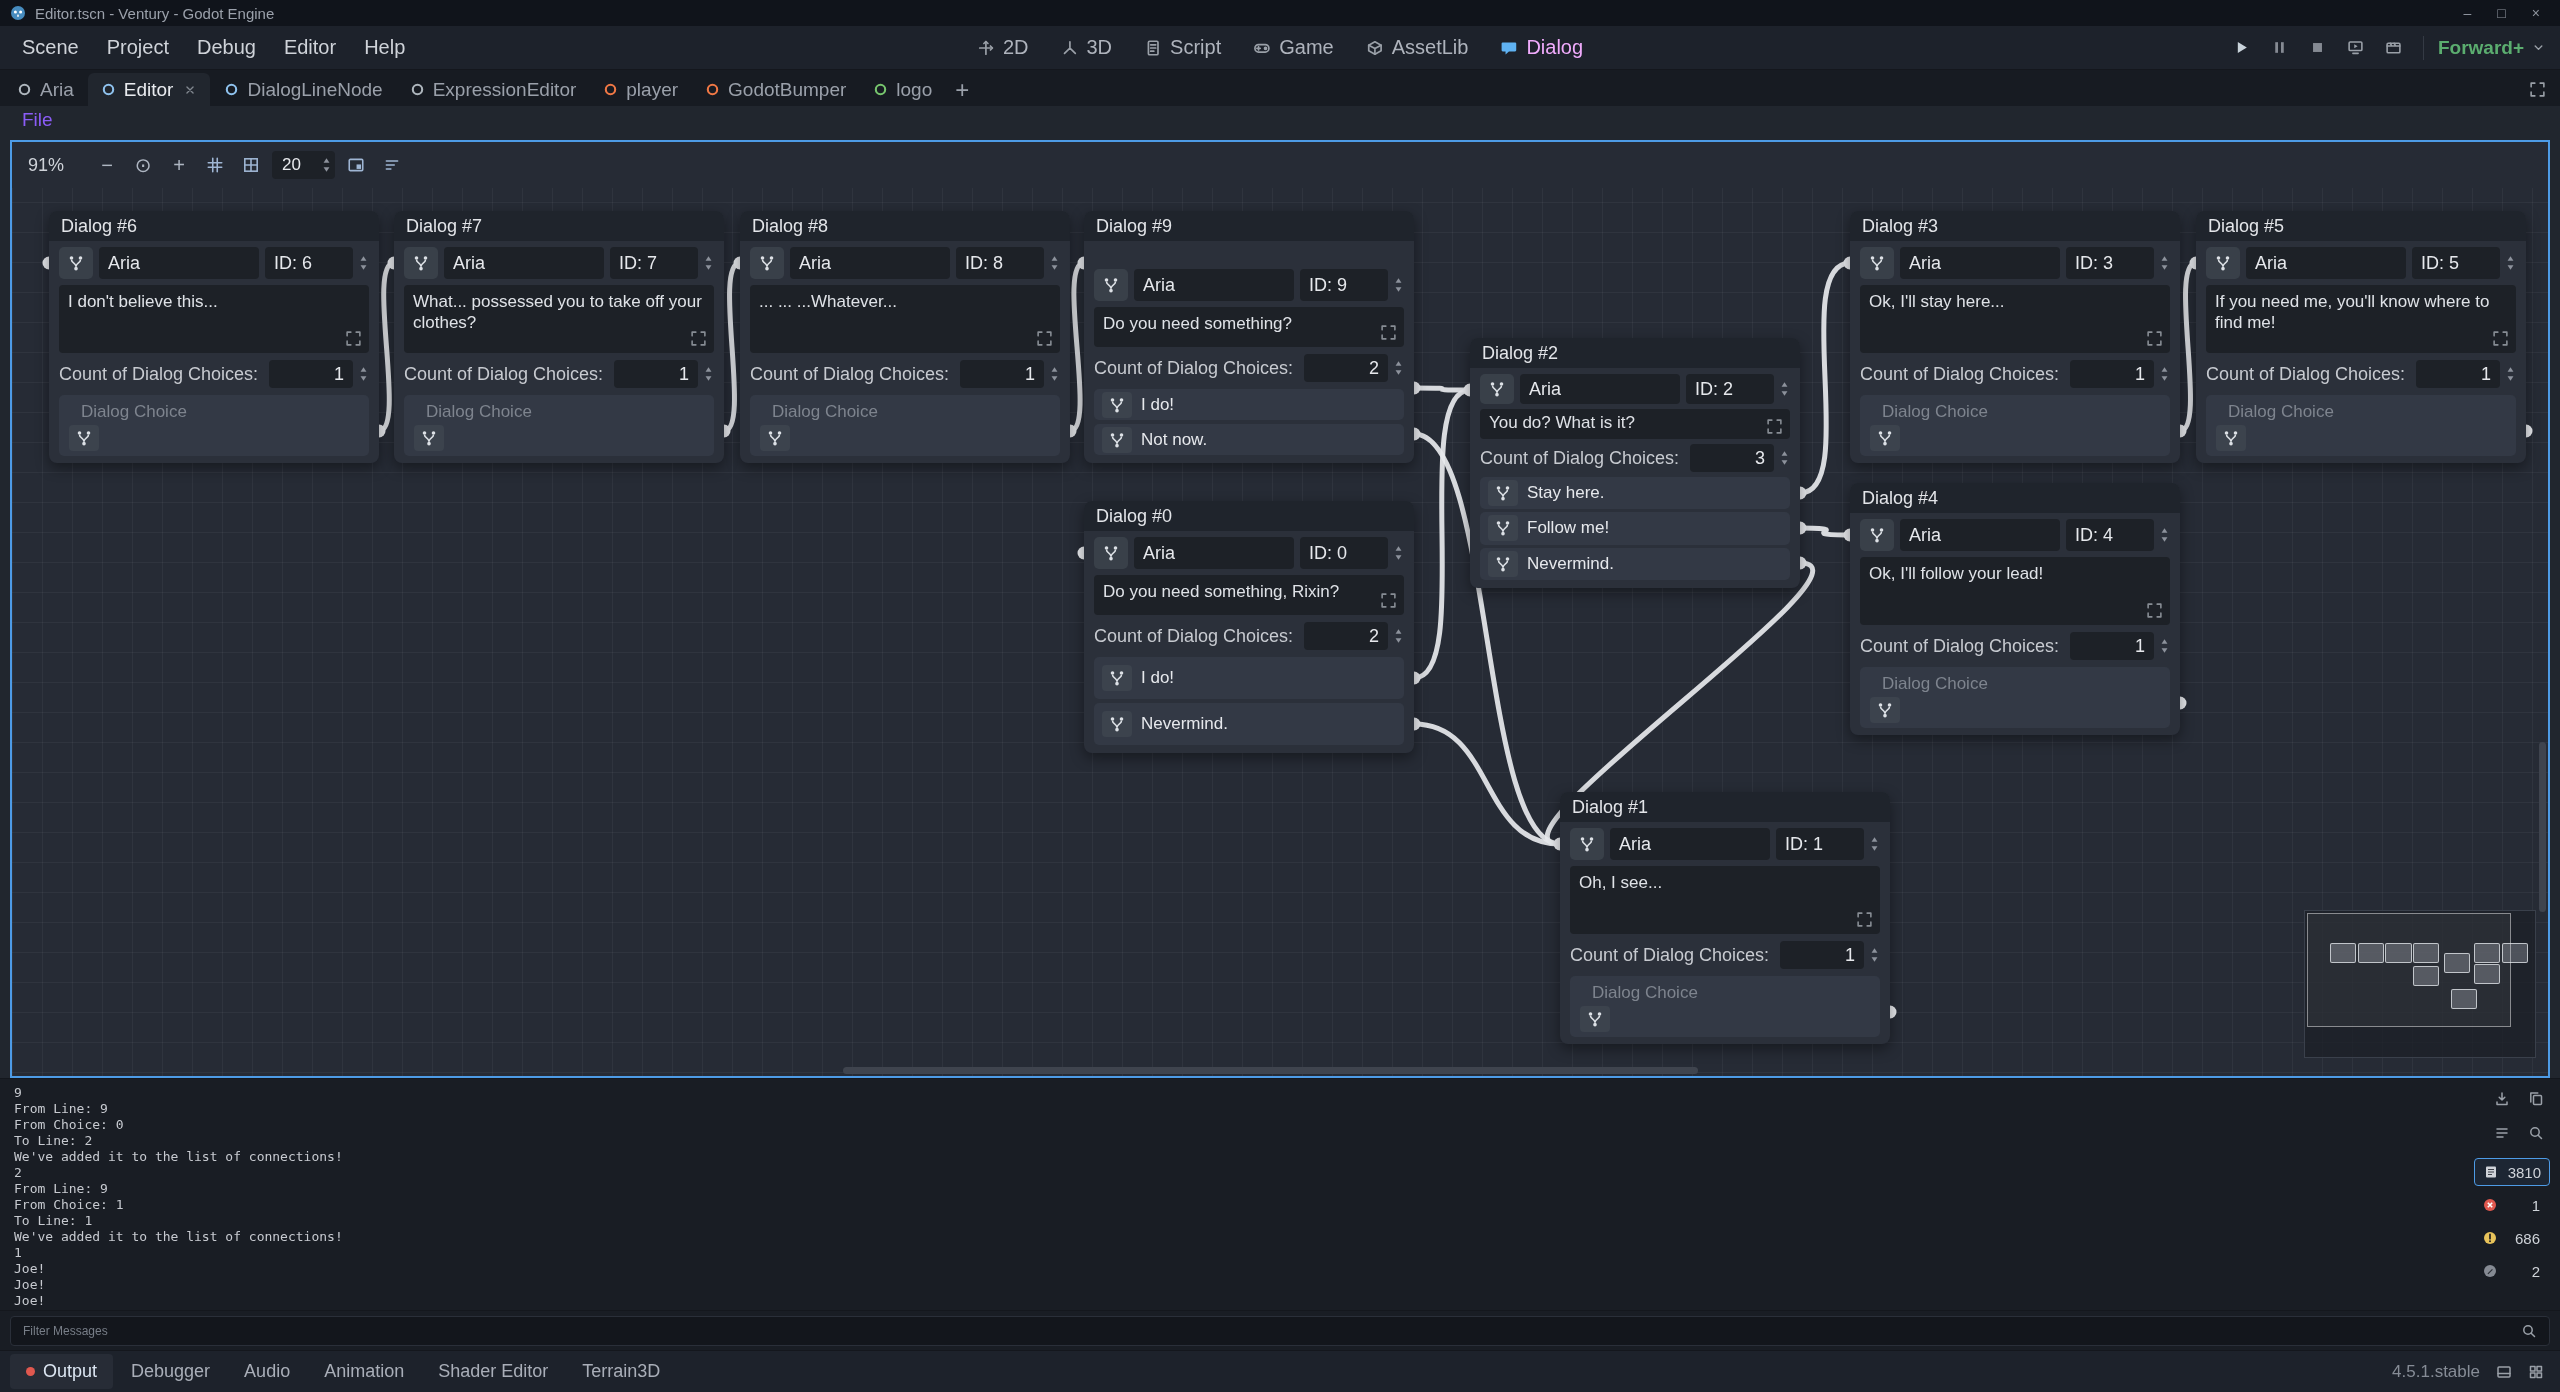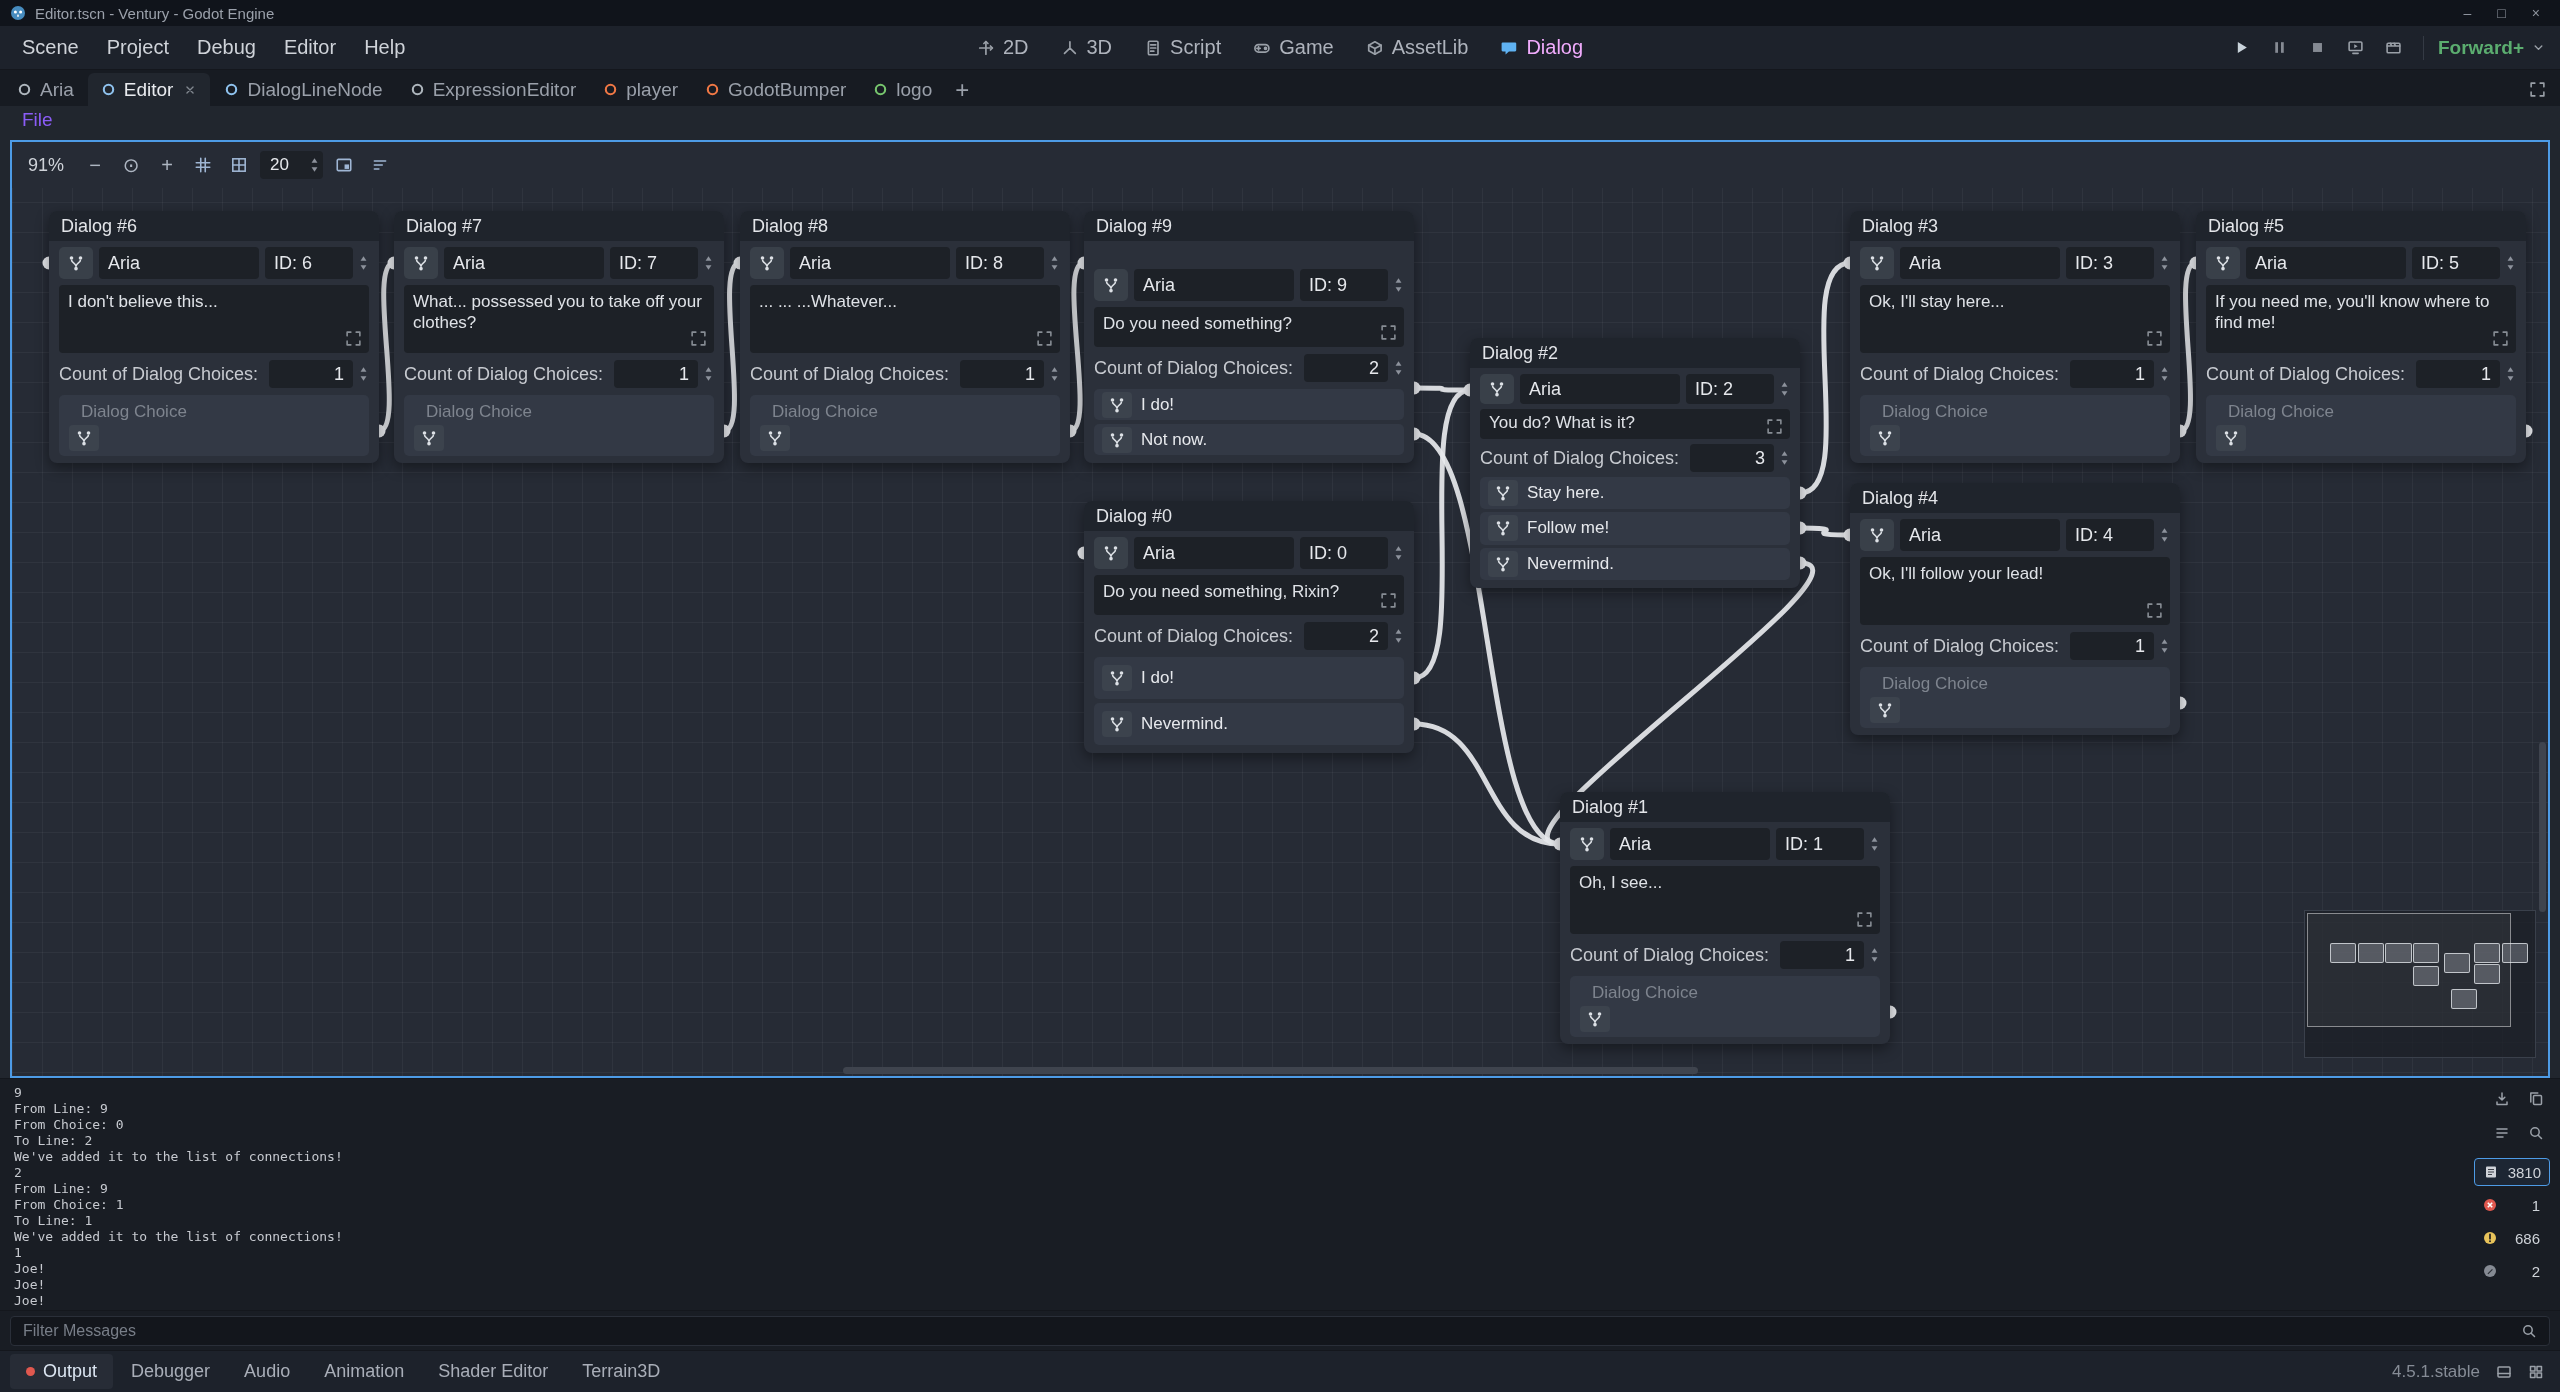--- a/index.html
+++ b/index.html
@@ -28,21 +28,21 @@
 .tab-close{display:flex;align-items:center;margin-left:2px;opacity:.8}
 .tab-add{width:32px;height:32px;font-size:24px;color:#9aa0aa;display:flex;align-items:center;justify-content:center}
 .tab-expand{margin-left:auto;width:38px;height:33px;display:flex;align-items:center;justify-content:center}
 
 .filebar{height:34px;background:#21262e;display:flex;align-items:flex-start;padding:0 12px;font-size:19px;color:#8b5cf6;flex:0 0 auto}
 .filebar .file-btn{padding:3px 10px;border-radius:4px}
 
 .graph-wrap{position:relative;margin:0 10px;height:938px;flex:0 0 auto;border:2px solid #4d9be6;background:#262b35;overflow:hidden}
 .grid{position:absolute;inset:0;background-image:linear-gradient(rgba(255,255,255,.045) 1px,transparent 1px),linear-gradient(90deg,rgba(255,255,255,.045) 1px,transparent 1px);background-size:30px 30px;z-index:0}
 .graph-toolbar{position:absolute;top:0;left:0;right:0;height:46px;background:#262b35;display:flex;align-items:center;gap:6px;padding:0 16px;z-index:7}
-.zoom-label{font-size:18px;color:#cfd3d9;margin-right:10px}
+.zoom-label{font-size:18px;color:#cfd3d9;margin-right:22px}
 .gt-btn{min-width:30px;height:30px;display:flex;align-items:center;justify-content:center;border-radius:4px;color:#aeb6c2;font-size:20px}
 .gt-btn.toggled{color:#9fb6d4}
 .spinbox{display:flex;align-items:center;background:#1d2127;border-radius:4px;height:28px;padding:0 4px 0 10px;gap:6px}
 .spinbox .val{font-size:17px;color:#e6e8ec;width:34px}
 #edges{position:absolute;left:0;top:0;z-index:1}
 .gnode{position:absolute;z-index:2;background:#2b303a;border-radius:8px;box-shadow:0 5px 14px rgba(0,0,0,.4);display:flex;flex-direction:column}
 .gnode-title{height:30px;flex:0 0 30px;background:#1f242c;border-radius:8px 8px 0 0;font-size:18px;color:#e3e5e9;display:flex;align-items:center;padding:0 12px}
 .gnode-body{flex:1;display:flex;flex-direction:column;gap:6px;padding:6px 10px 8px}
 .compact .gnode-body{gap:5px}
 .grow{display:flex;gap:6px;align-items:center}
@@ -78,21 +78,21 @@
 .out-line{font-family:"DejaVu Sans Mono",monospace;font-size:13px;line-height:16px;color:#c7cad0;white-space:pre}
 .output-side{position:absolute;top:6px;right:10px;display:flex;flex-direction:column;align-items:flex-end;gap:5px}
 .side-btn-grid{display:grid;grid-template-columns:28px 28px;gap:6px;margin-bottom:6px}
 .side-btn{width:28px;height:28px;border-radius:4px;display:flex;align-items:center;justify-content:center}
 .filter-row{display:flex;align-items:center;gap:8px;height:28px;padding:0 8px;border-radius:4px;font-size:15px;color:#cfd3d9}
 .filter-row .cnt{min-width:34px;text-align:right}
 .filter-row.selected{border:1px solid #4d9be6;background:rgba(77,155,230,.08)}
 
 .filterbar{height:40px;background:#191d24;display:flex;align-items:center;padding:0 10px;border-top:1px solid #14171d;flex:0 0 auto}
 .filter-input{position:relative;flex:1;height:30px;background:#13161c;border:1px solid #2a2f39;border-radius:4px;display:flex;align-items:center;padding:0 12px;gap:8px}
-.filter-input input{flex:1;background:transparent;border:none;outline:none;color:#cfd3d9;font-size:16px;font-family:inherit}
+.filter-input input{flex:1;background:transparent;border:none;outline:none;color:#cfd3d9;font-size:12px;font-family:inherit}
 .filter-input input::placeholder{color:#787e88}
 
 .bottombar{height:42px;background:#1d222b;display:flex;align-items:center;padding:0 10px;gap:2px;border-top:1px solid #14171d;flex:0 0 auto}
 .bb-tab{display:flex;align-items:center;gap:8px;font-size:18px;color:#a9aeb8;padding:7px 16px;border-radius:4px}
 .bb-tab.active{color:#dce6f2;background:#272c36}
 .alert-dot{width:9px;height:9px;border-radius:50%;background:#e0584f}
 .bb-right{margin-left:auto;display:flex;align-items:center;gap:16px;color:#868c96;font-size:17px;padding-right:6px}
 </style>
 </head>
 <body>

